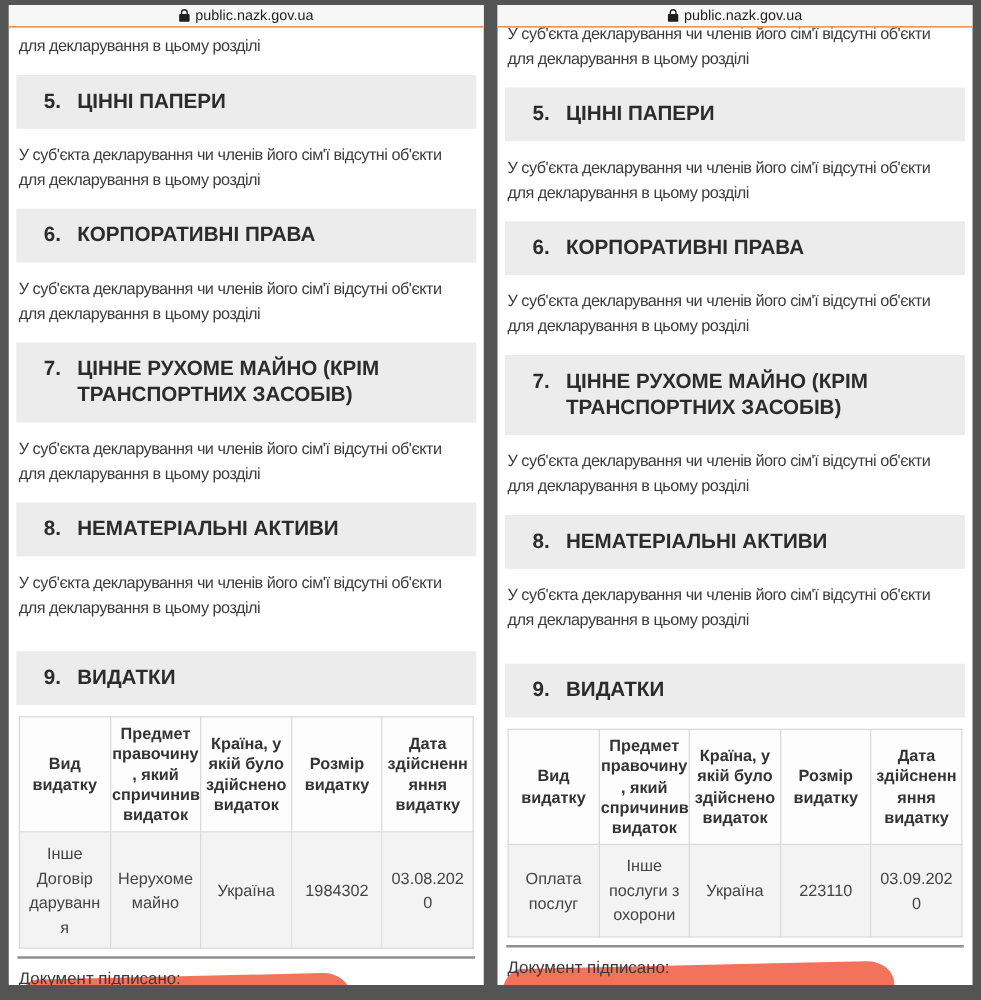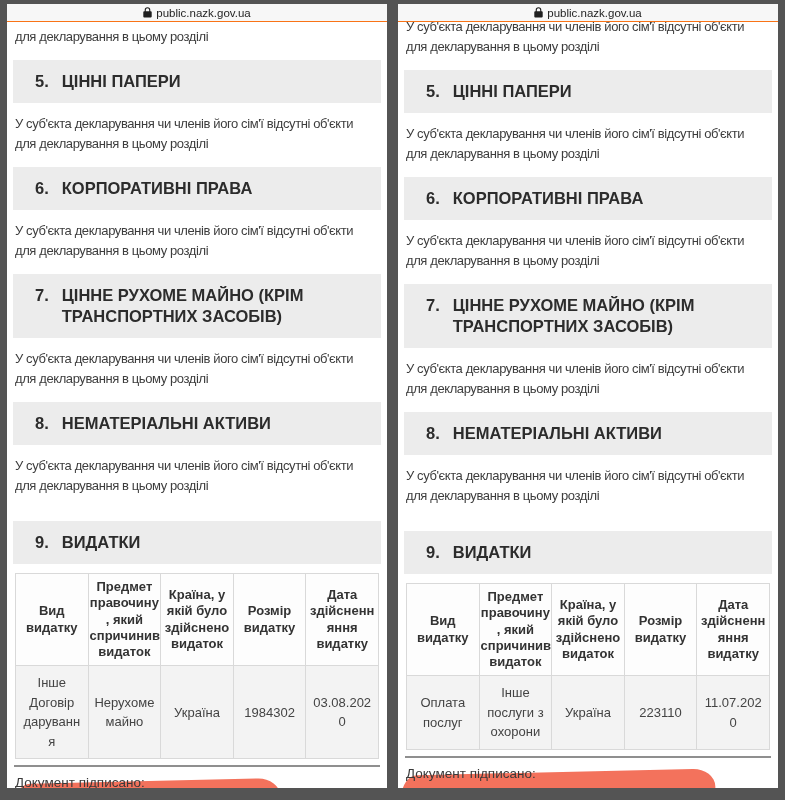--- a/index.html
+++ b/index.html
@@ -282,21 +282,21 @@
         </thead>
         <tbody>
           <tr>
             <td>Оплата
 послуг</td>
             <td>Інше
 послуги з
 охорони</td>
             <td>Україна</td>
             <td>223110</td>
-            <td>11.07.202
+            <td>03.09.202
 0</td>
           </tr>
         </tbody>
       </table>
 
       <div class="signblock">
         <hr class="rule">
         <div class="blob"></div>
         <p class="signed">Документ підписано:</p>
 

